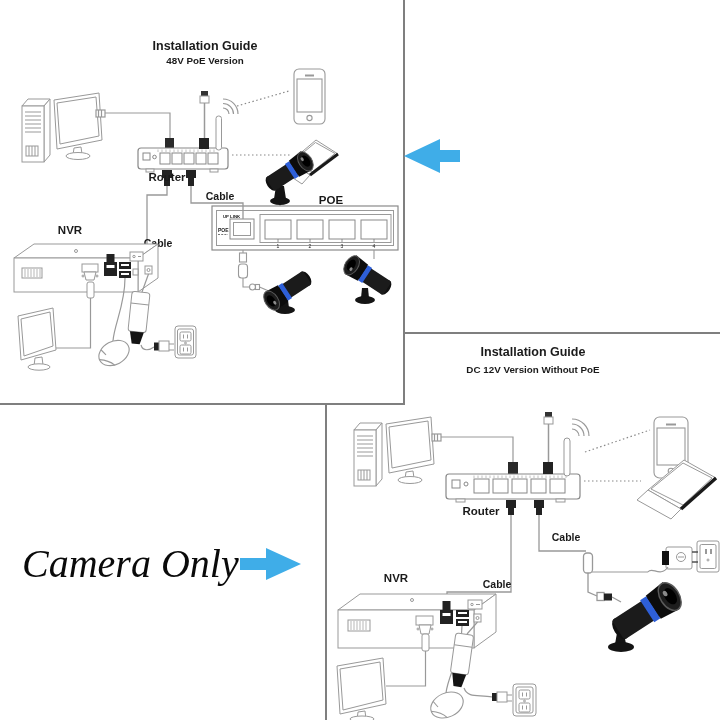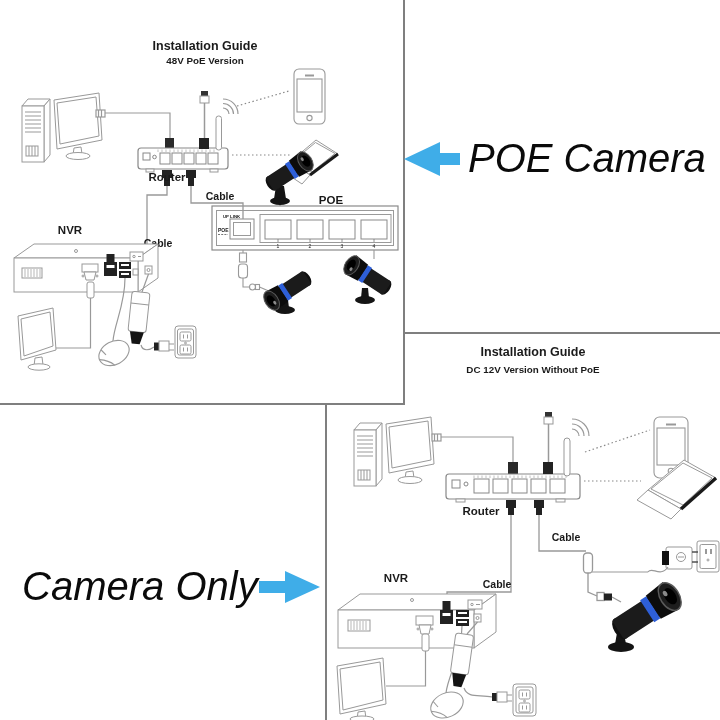--- a/index.html
+++ b/index.html
@@ -12,21 +12,21 @@
   svg text{font-family:"Liberation Sans",sans-serif;fill:#1a1a1a;}
   .t-title{font-size:12.5px;font-weight:700;}
   .t-sub{font-size:9.8px;font-weight:700;}
   .lbl{font-size:11.5px;font-weight:700;}
   .lbl-s{font-size:10.5px;font-weight:700;}
   .tiny{font-size:4.3px;font-weight:700;}
   .num{font-size:5px;}
   .callout{position:absolute;z-index:3;display:flex;align-items:center;}
   .callout .co-text{font-size:40px;font-style:italic;color:#0a0a0a;white-space:nowrap;letter-spacing:0;}
   #callout-poe{left:404px;top:136px;gap:6px;}
-  #callout-camonly{left:22px;top:564px;gap:1px;}
+  #callout-camonly{left:22px;top:540px;gap:1px;font-family:Liberation Serif, serif;}
   line,polyline,path.wire{fill:none;}
 </style>
 </head>
 <body>
 
 <div class="diagram-box" id="top-box">
 <svg width="407" height="407" viewBox="-4 -4 407 407">
   <defs>
     <g id="camT">
       <ellipse cx="-21" cy="0" rx="4.5" ry="8" fill="#101010"></ellipse>
@@ -550,21 +550,20 @@
         <line x1="526.5" y1="705.5" x2="526.5" y2="709.5"></line>
     <circle cx="524.5" cy="701" r="0.9"></circle>
   </g>
 </svg>
 </div>
 
 <div class="callout" id="callout-poe">
   <svg width="58" height="40" viewBox="0 0 58 40">
     <polygon points="0,20 36,3 36,14 56,14 56,26 36,26 36,37" fill="#3fade8"></polygon>
   </svg>
-  <span class="co-text">POE Camera</span>
 </div>
 
 <div class="callout" id="callout-camonly">
   <span class="co-text">Camera Only</span>
   <svg width="62" height="36" viewBox="0 0 62 36">
     <polygon points="0,12 26,12 26,2 61,18 26,34 26,24 0,24" fill="#3fade8"></polygon>
   </svg>
 </div>
 
 </body></html>

